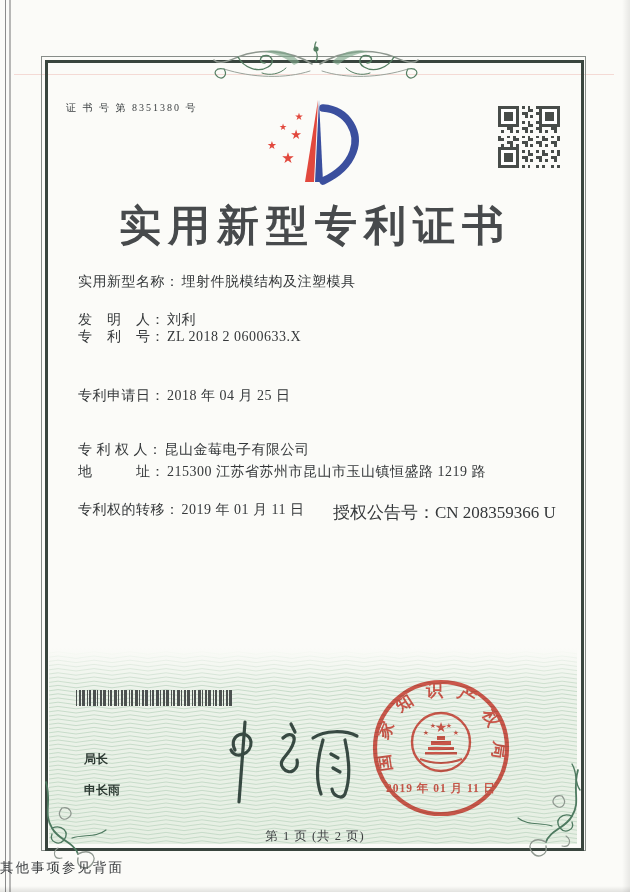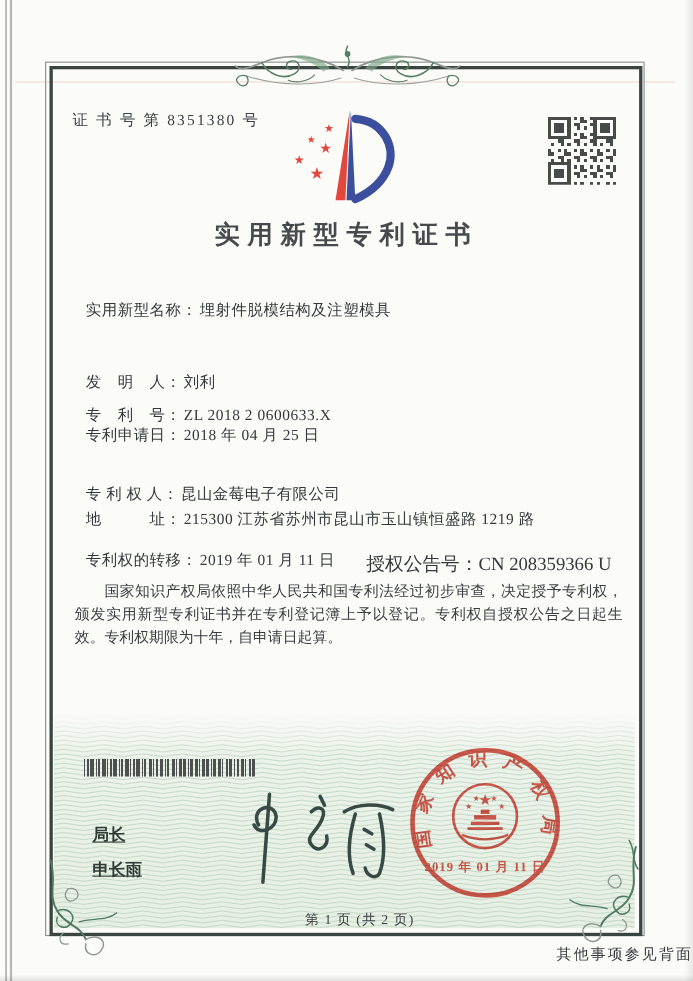--- a/index.html
+++ b/index.html
@@ -13,35 +13,35 @@
   
   .scan-edge-l1{left:5px;top:0;width:1px;height:892px;background:#6f6f6f;opacity:.8;}
   .scan-edge-l2{left:9px;top:0;width:2px;height:892px;background:#9a9a9a;opacity:.7;}
   .scan-shade-r{right:0;top:0;width:8px;height:892px;background:linear-gradient(to right,rgba(0,0,0,0),rgba(0,0,0,.08));}
   .scan-shade-b{left:0;bottom:0;width:630px;height:6px;background:linear-gradient(to bottom,rgba(0,0,0,0),rgba(0,0,0,.10));}
   .pink-line{left:14px;top:74px;width:600px;height:1px;background:#f0c7c2;opacity:.65;}
   
   .frame-outer{left:41px;top:56px;width:543px;height:793px;border:1px solid #878d89;}
   .frame-inner{left:45px;top:60px;width:533px;height:785px;border:3px solid #39453e;}
   
-  .cert-no{left:66px;top:101px;font-size:14px;letter-spacing:2px;color:#3c4042;}
-  .title{left:0;top:198px;width:630px;text-align:center;font-size:23px;font-weight:600;
+  .cert-no{left:66px;top:101px;font-size:10px;letter-spacing:2px;color:#3c4042;}
+  .title{left:0;top:198px;width:630px;text-align:center;font-size:42px;font-weight:600;
          letter-spacing:7px;color:#474a4c;}
   .field-row{left:78px;width:480px;font-size:14px;color:#35383a;letter-spacing:.5px;white-space:nowrap;}
   .field-row .lab{margin-right:2px;text-align:right;}
-  .fr1{top:273px;} .fr2{top:311px;margin-top:28px;} .fr3{top:369px;} .fr4{top:387px;}
+  .fr1{top:273px;} .fr2{top:311px;} .fr3{top:328px;} .fr4{top:387px;}
   .fr5{top:425px;margin-top:16px;} .fr6{top:463px;} .fr7{top:501px;}
   .field-right{left:333px;top:501px;font-size:17px;white-space:nowrap;}
   .paras{left:68px;top:527px;width:498px;font-size:13.5px;line-height:21px;
          text-align:justify;color:#3a3d3f;}
   .paras p{margin:0;text-indent:2em;}
-  .signer{left:84px;top:744px;font-size:15px;line-height:31px;font-weight:600;
-          font-family:"Liberation Sans","DejaVu Sans",sans-serif;color:#2e3b34;text-decoration:underline;}
-  .page-no{left:0;top:828px;width:582px;text-align:center;font-size:12.5px;color:#3a3d3f;letter-spacing:1px;padding-left:36px;}
-  .back-note{left:0;top:859px;width:630px;text-align:right;font-size:13.5px;color:#3a3d3f;letter-spacing:2px;}
+  .signer{left:84px;top:744px;font-size:12px;line-height:31px;font-weight:600;
+          font-family:"Liberation Sans","DejaVu Sans",sans-serif;color:#2e3b34;}
+  .page-no{left:0;top:828px;width:630px;text-align:center;font-size:12.5px;color:#3a3d3f;letter-spacing:1px;}
+  .back-note{left:0;top:859px;width:630px;text-align:left;font-size:13.5px;color:#3a3d3f;letter-spacing:2px;}
   svg{display:block;}
   .seal-svg{mix-blend-mode:multiply;opacity:.92;}
 </style>
 </head>
 <body>
 
 <div class="abs scan-edge-l1"></div>
 <div class="abs scan-edge-l2"></div>
 <div class="abs scan-shade-r"></div>
 <div class="abs scan-shade-b"></div>
@@ -279,21 +279,20 @@
   <span class="lab">地　　　址：</span><span>215300 江苏省苏州市昆山市玉山镇恒盛路 1219 路</span>
 </div>
 <div class="abs field-row fr7">
   <span class="lab">专利权的转移：</span><span>2019 年 01 月 11 日</span>
 </div>
 <div class="abs field-right">
   <span class="lab">授权公告号：</span><span>CN 208359366 U</span>
 </div>
 
 <div class="abs paras">
-  <p>国家知识产权局依照中华人民共和国专利法经过初步审查，决定授予专利权，颁发实用新型专利证书并在专利登记簿上予以登记。专利权自授权公告之日起生效。专利权期限为十年，自申请日起算。</p>
 </div>
 
 <svg id="barcode" class="abs" style="left:74px;top:690px;shape-rendering:crispEdges;" width="162" height="16" viewBox="0 0 162 16">
     <rect x="2" y="0" width="1" height="16" fill="#4c5150"></rect>
     <rect x="5" y="0" width="2" height="16" fill="#4c5150"></rect>
     <rect x="8" y="0" width="3" height="16" fill="#4c5150"></rect>
     <rect x="13" y="0" width="1" height="16" fill="#4c5150"></rect>
     <rect x="15" y="0" width="2" height="16" fill="#4c5150"></rect>
     <rect x="19" y="0" width="3" height="16" fill="#4c5150"></rect>
     <rect x="23" y="0" width="1" height="16" fill="#4c5150"></rect>

